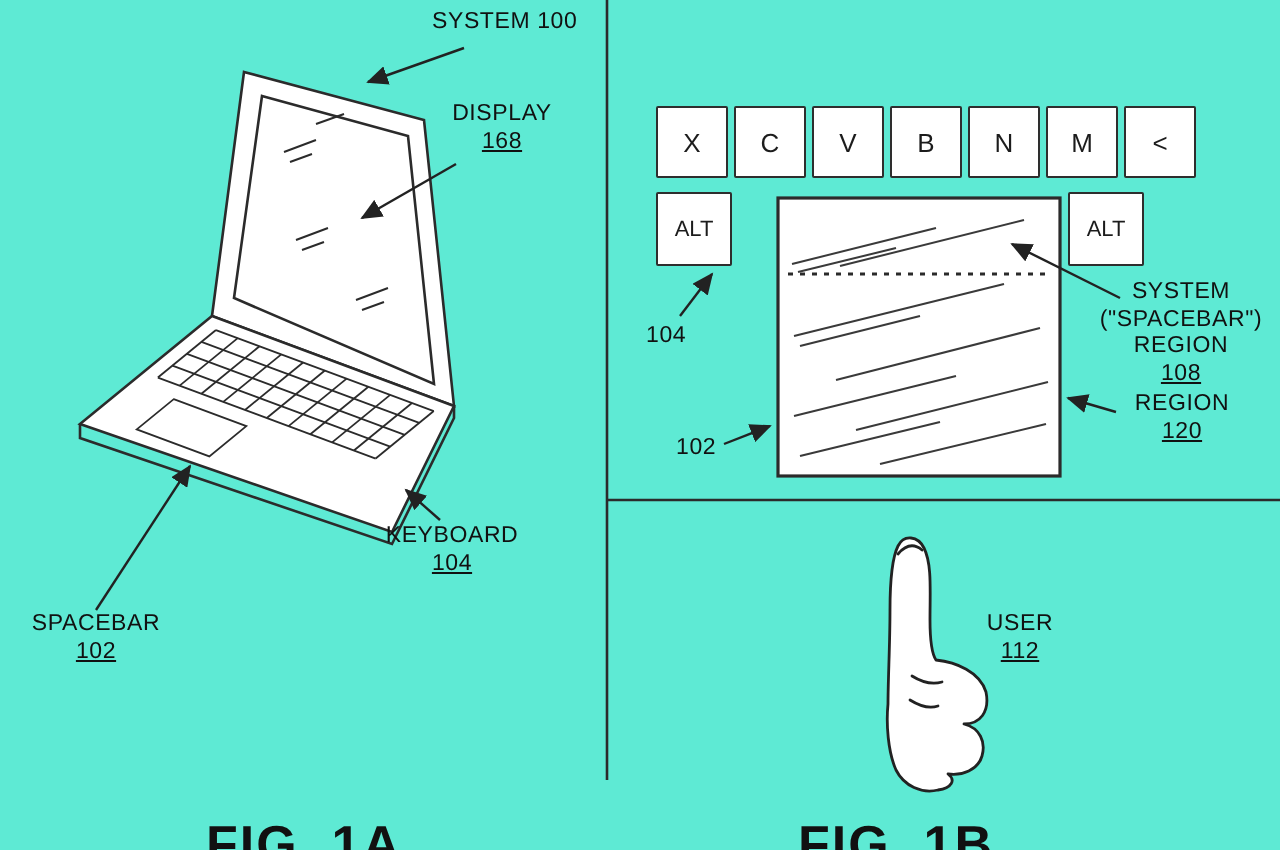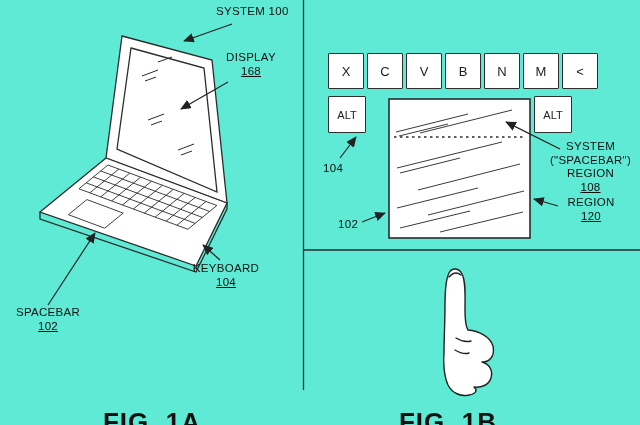--- a/index.html
+++ b/index.html
@@ -154,16 +154,20 @@
     <div>("SPACEBAR")</div>
     <div>REGION</div>
     <div class="u">108</div>
   </div>
 
   <div class="label center" style="left:548px;top:196px;width:86px;">
     <div>REGION</div>
     <div class="u">120</div>
   </div>
 
+  <div class="label center" style="left:486px;top:306px;width:48px;">
+    <div>USER</div>
+    <div class="u">112</div>
+  </div>
 
   <div class="caption" style="left:388px;top:407px;width:120px;text-align:center;">FIG. 1B</div>
 
 </div>
 
 </body></html>

